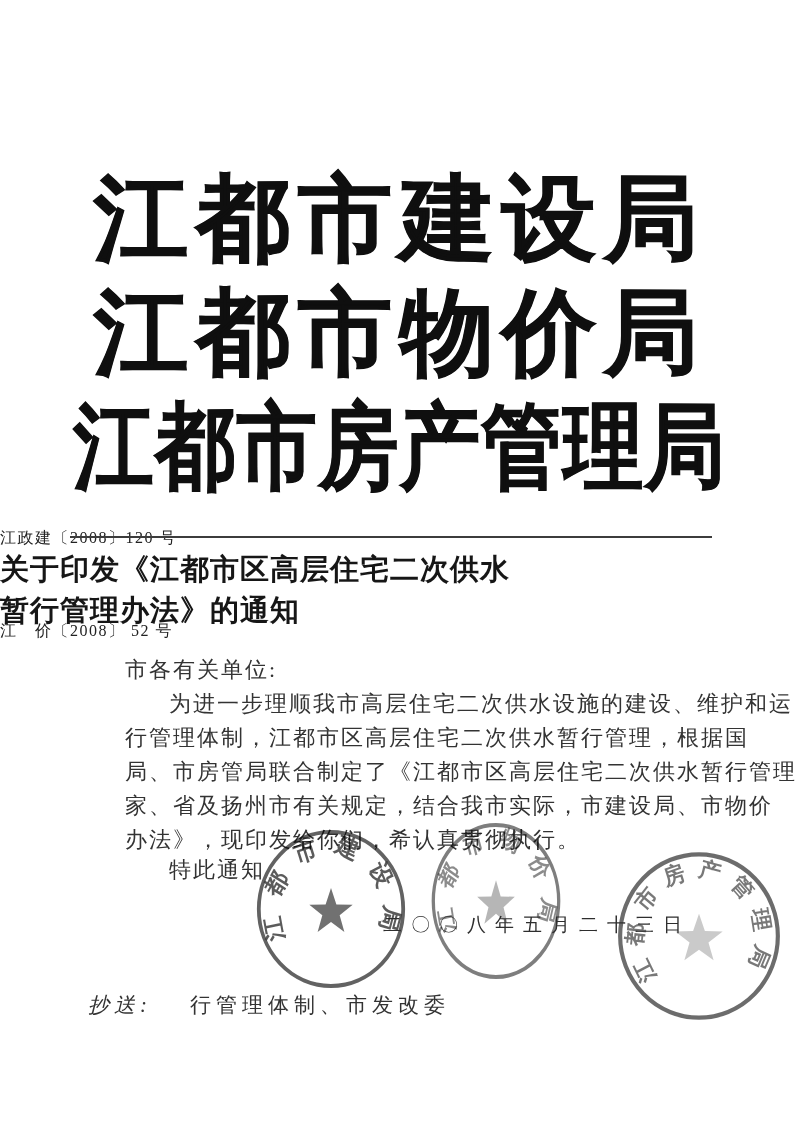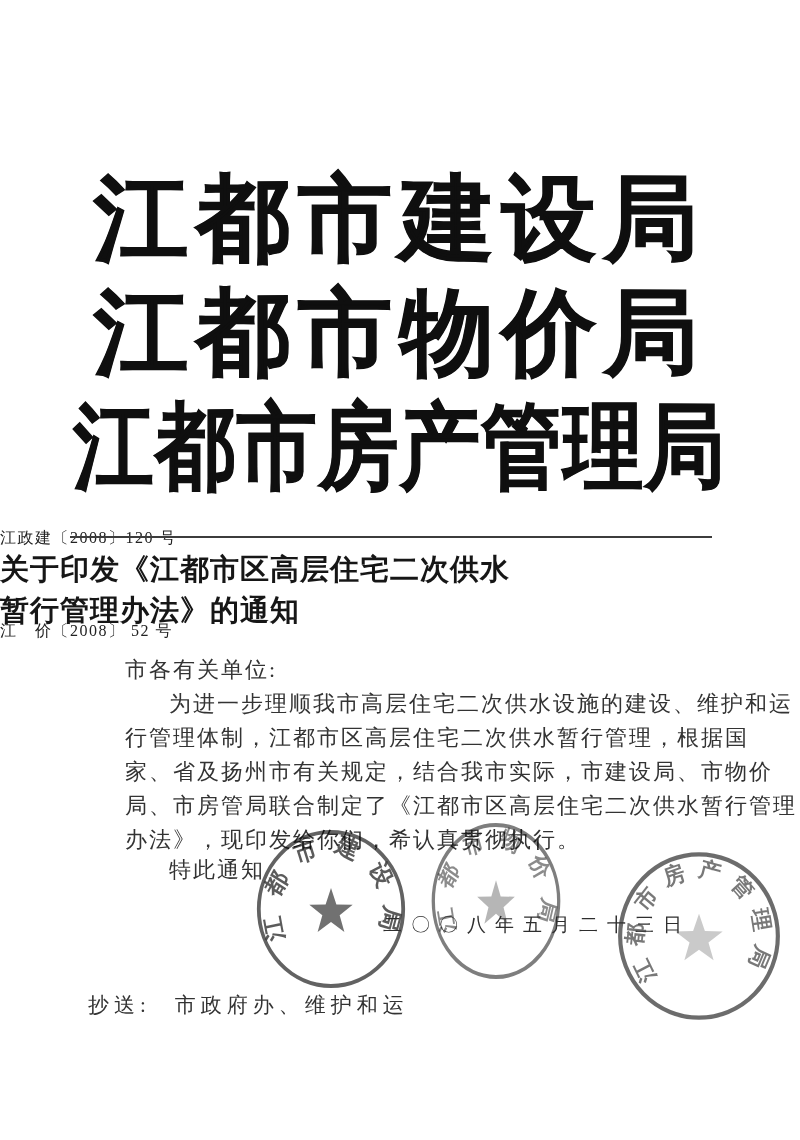--- a/index.html
+++ b/index.html
@@ -66,21 +66,21 @@
   
   .doc-date{
     position:absolute;left:383px;top:912px;z-index:5;
     font-size:19px;letter-spacing:9px;color:#2e2e2e;white-space:nowrap;
   }
   
   .cc-line{
     position:absolute;left:88px;top:991px;
     font-size:21px;letter-spacing:5px;color:#333;white-space:nowrap;
   }
-  .cc-label{margin-right:24px;}
+  .cc-label{margin-right:38px;font-style:italic;}
 </style>
 </head>
 <body>
 
 <div class="page">
 
   <h1 class="agency agency-1">江都市建设局</h1>
   <h1 class="agency agency-2">江都市物价局</h1>
   <h1 class="agency agency-3">江都市房产管理局</h1>
 
@@ -93,22 +93,22 @@
 
   <div class="doc-title">
     <div>关于印发《江都市区高层住宅二次供水</div>
     <div>暂行管理办法》的通知</div>
   </div>
 
   <div class="body-block">
     <div>市各有关单位:</div>
     <div class="indent">为进一步理顺我市高层住宅二次供水设施的建设、维护和运</div>
     <div>行管理体制，江都市区高层住宅二次供水暂行管理，根据国</div>
+    <div>局、市房管局联合制定了《江都市区高层住宅二次供水暂行管理</div>
     <div>家、省及扬州市有关规定，结合我市实际，市建设局、市物价</div>
-    <div>局、市房管局联合制定了《江都市区高层住宅二次供水暂行管理</div>
     <div>办法》，现印发给你们，希认真贯彻执行。</div>
     <div class="indent closing-line">特此通知</div>
   </div>
 
   <div class="stamp stamp-1 stamp-pos-1">
     <svg viewBox="0 0 200 200" preserveAspectRatio="none">
       <defs>
           <path id="arc1" d="M 44.3 139 A 68 68 0 1 1 155.7 139" fill="none"></path>
         </defs>
       <ellipse class="stamp-ring" cx="100" cy="100" rx="95" ry="95"></ellipse>
@@ -141,16 +141,16 @@
       <polygon class="stamp-star" points="100,74 107.1,94.3 128.5,94.7 111.4,107.7 117.6,128.3 100,116 82.4,128.3 88.6,107.7 71.5,94.7 92.9,94.3"></polygon>
       <text class="stamp-text" font-size="26" style="letter-spacing:13px">
         <textPath href="#arc3" startOffset="2">江都市房产管理局</textPath>
       </text>
     </svg>
   </div>
 
   <div class="doc-date">二〇〇八年五月二十三日</div>
 
   <div class="cc-line">
-    <span class="cc-label">抄送:</span><span>市政府办、维护和运</span>
+    <span class="cc-label">抄送:</span><span>行管理体制、市发改委</span>
   </div>
 
 </div>
 
 </body></html>

